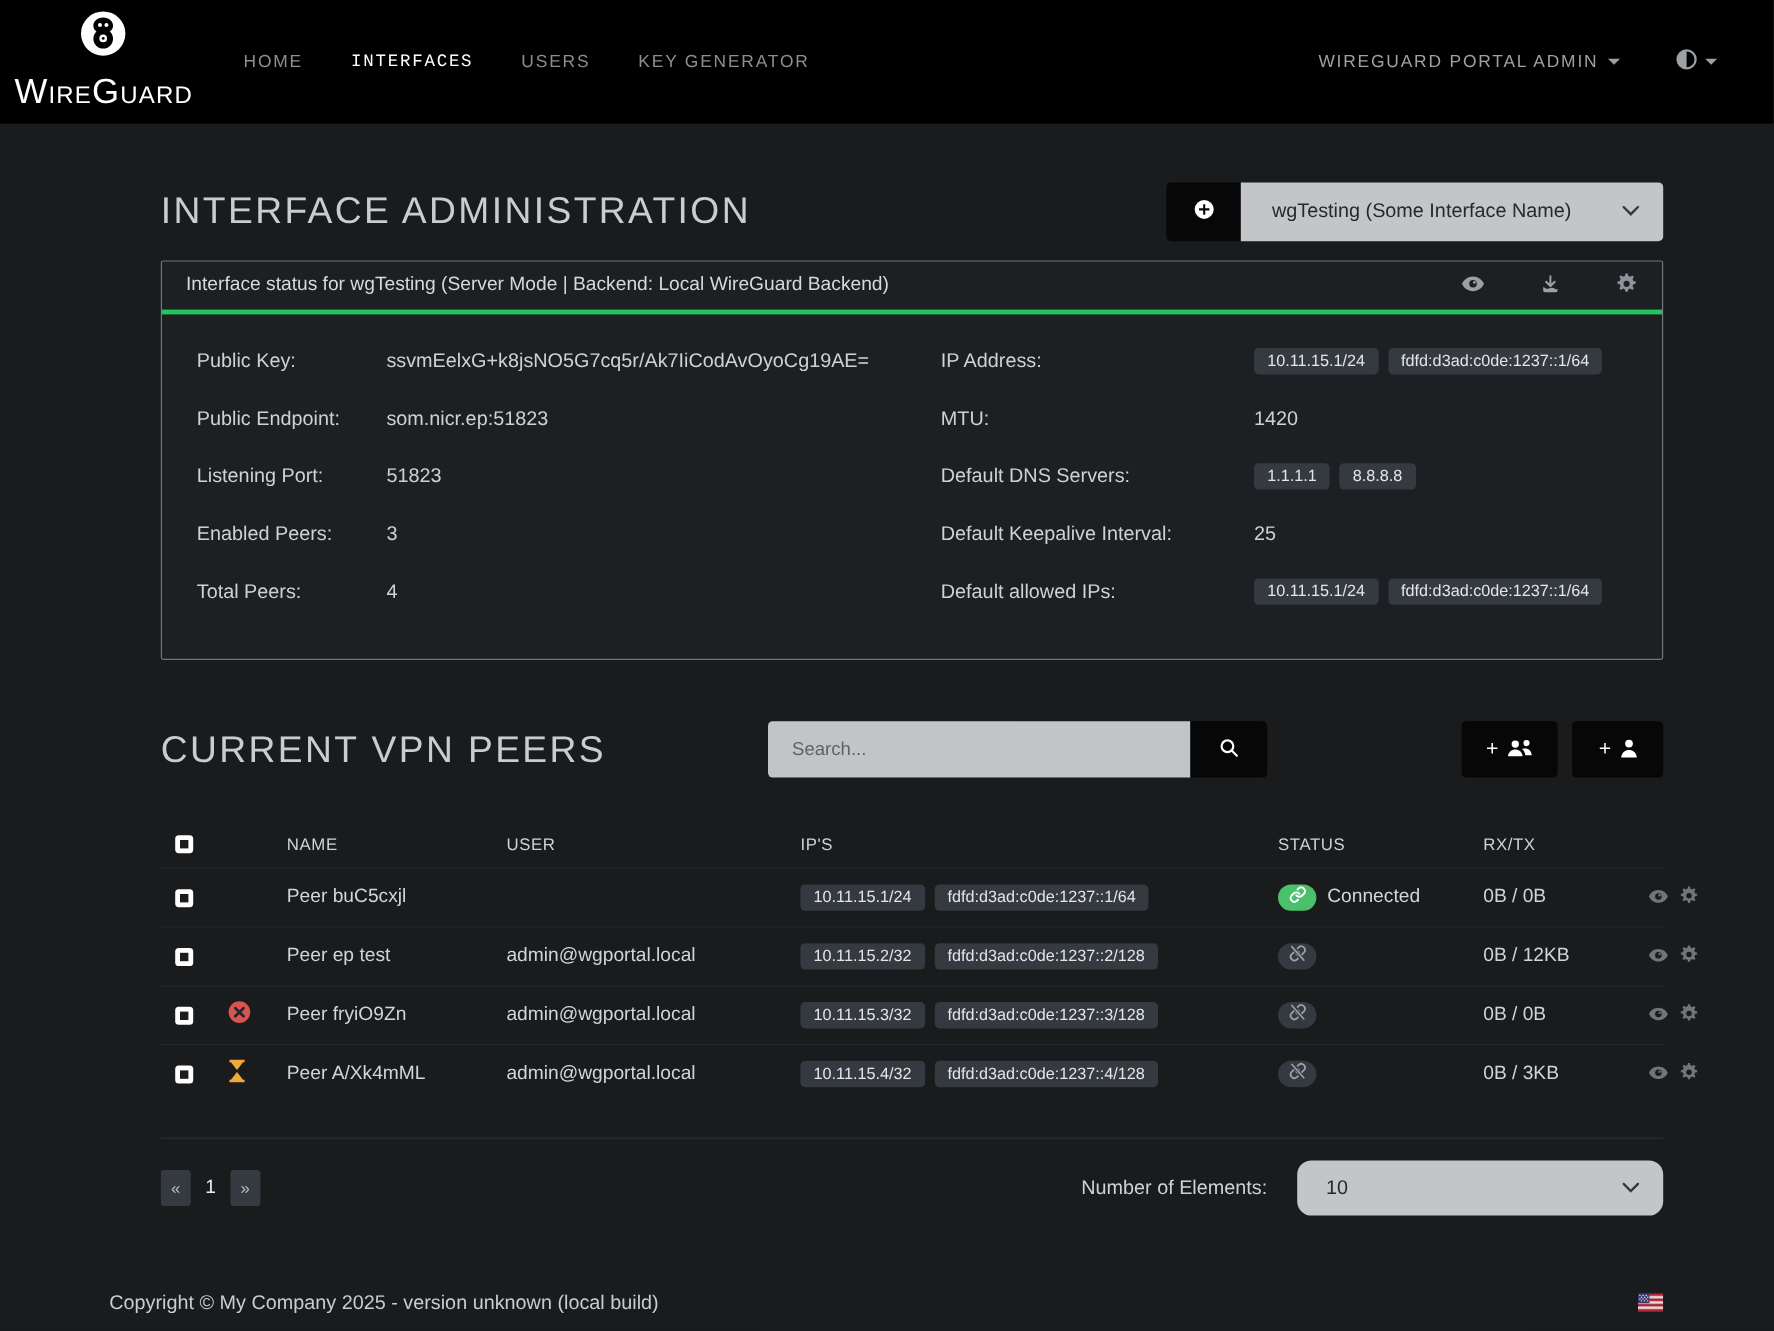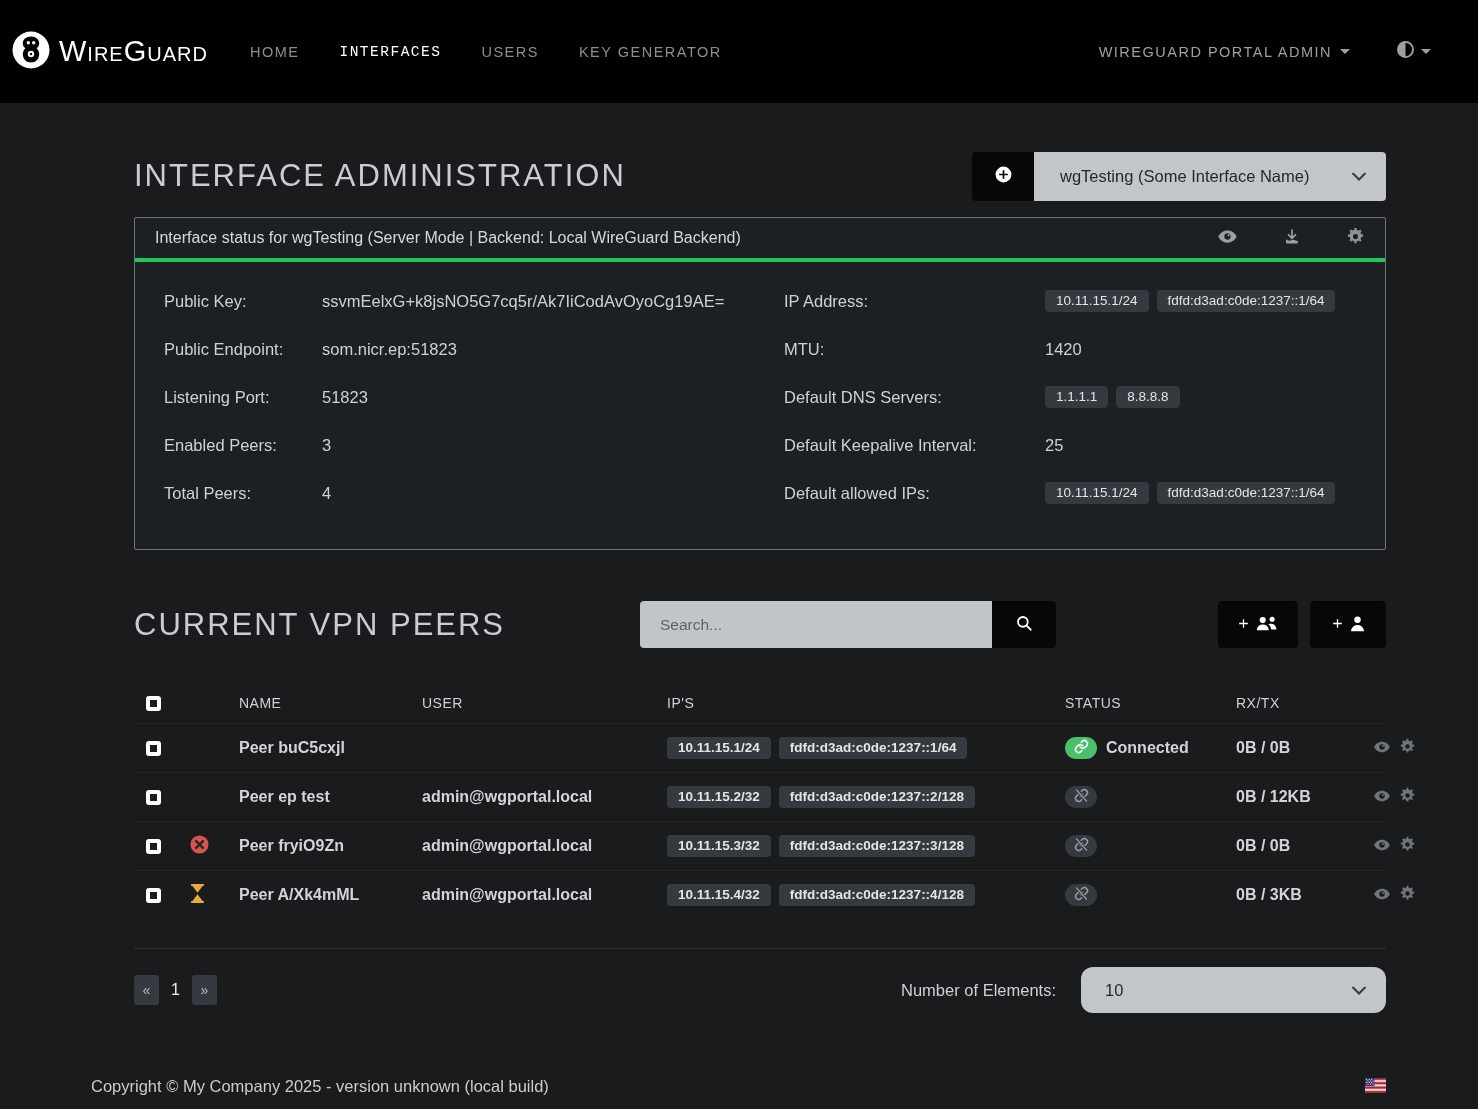--- a/index.html
+++ b/index.html
@@ -8,21 +8,21 @@
     background:#191b1d;
     color:#d4d7da;
     font-family:"Liberation Sans", sans-serif;
   }
   
   .navbar {
     height:103px; background:#000;
     display:flex; align-items:center;
     padding:0 47px 0 12px;
   }
-  .brand { display:flex; align-items:center; gap:9px; cursor:pointer; }
+  .brand { display:flex; align-items:center; gap:9px; cursor:pointer;flex-direction:column; }
   .brand-name {
     color:#fff; font-size:29px; font-variant:small-caps;
     letter-spacing:1px; font-weight:500;
   }
   .nav-links { display:flex; gap:40px; margin-left:42px; }
   .nav-link {
     font-size:14.5px; letter-spacing:1.5px; color:#8b8f93;
     text-decoration:none; cursor:pointer;
   }
   .nav-link.active { color:#fff;font-family:Liberation Mono, monospace; }
@@ -97,21 +97,21 @@
   .btn-add-peer { width:76px; height:47px; border-radius:4px; gap:5px; }
 
   
   .peers-table { margin-top:35px; border-bottom:1px solid #2c3033; padding-bottom:29px; }
   .thead, .trow {
     display:grid;
     grid-template-columns:44px 49px 183px 245px 398px 171px 123px 70px;
     padding-left:12px; align-items:center;
   }
   .thead { height:40px; font-size:14px; letter-spacing:.5px; color:#ced2d5; }
-  .trow { height:49px; font-size:16px; color:#d2d5d8; border-top:1px solid #232629;font-weight:bold; }
+  .trow { height:49px; font-size:16px; color:#d2d5d8; border-top:1px solid #232629; }
   .trow:first-of-type { border-top:none; }
   .cb {
     width:15px; height:15px; background:#fff; border-radius:3px;
     display:flex; align-items:center; justify-content:center; cursor:pointer;
   }
   .cb::after { content:""; width:7px; height:7px; background:#1a1c1e; }
   .flag-cell { display:flex; align-items:center; }
   .status-cell { display:flex; align-items:center; gap:9px; }
   .pill {
     width:32px; height:22px; border-radius:11px;

